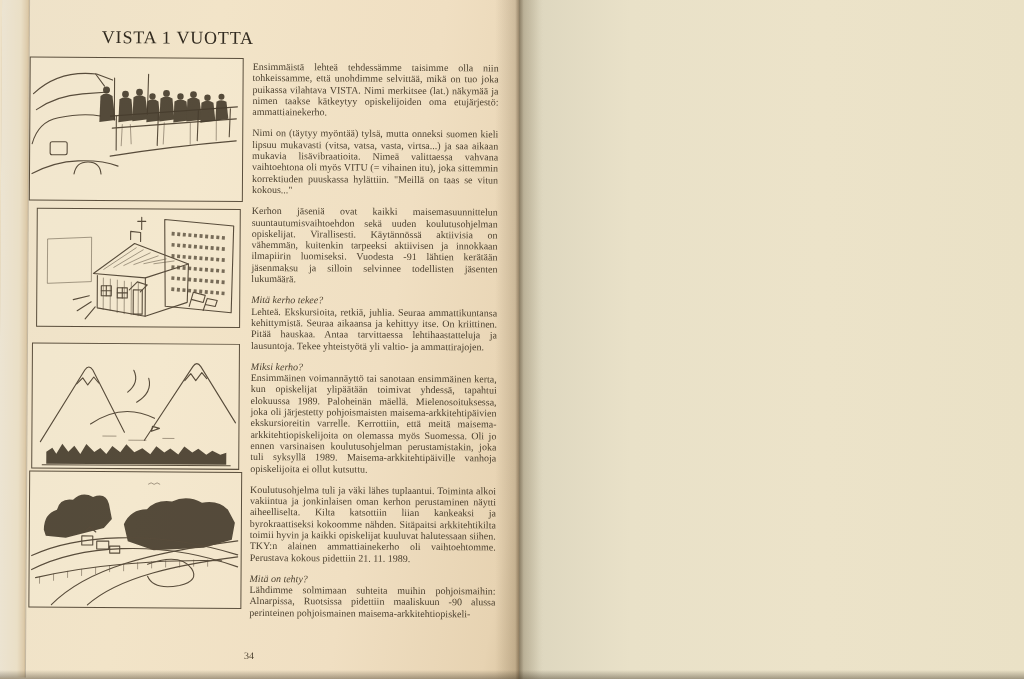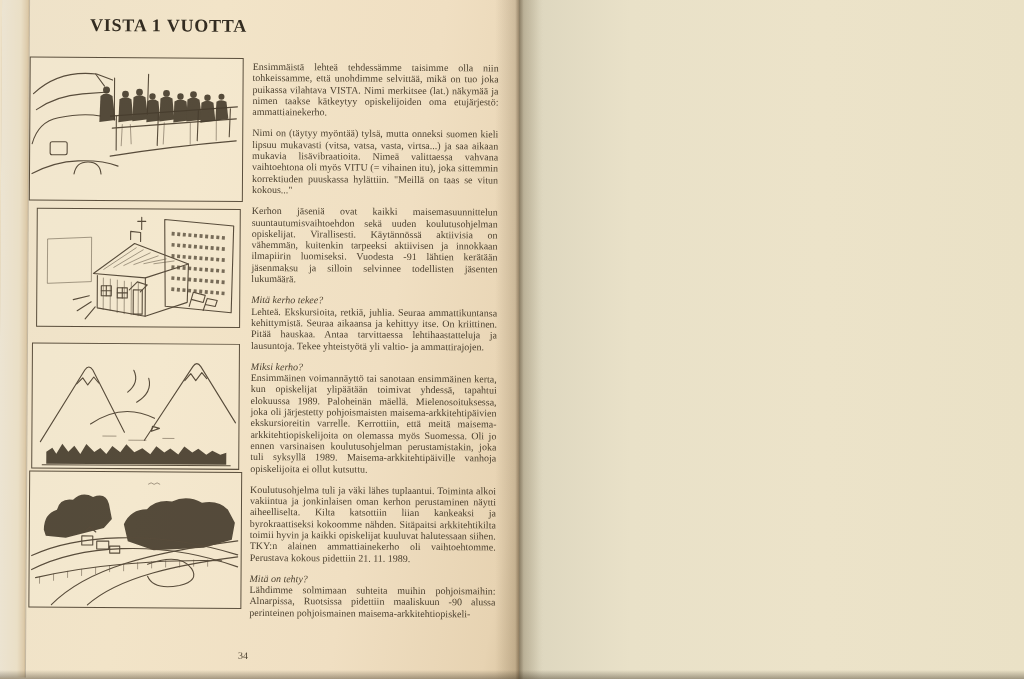--- a/index.html
+++ b/index.html
@@ -27,37 +27,37 @@
     background:linear-gradient(90deg,rgba(90,70,40,0) 0%,rgba(100,80,50,.22) 42%,rgba(70,52,28,.5) 50%,rgba(110,95,65,.2) 60%,rgba(110,95,65,0) 100%);
   }
   .bottom-shadow{
     position:absolute;left:0;bottom:0;width:100%;height:9px;pointer-events:none;z-index:6;
     background:linear-gradient(180deg,rgba(50,40,25,0) 0%,rgba(50,40,25,.4) 100%);
   }
   .tilt-l{position:absolute;inset:0;transform:rotate(.35deg);transform-origin:50% 50%;}
   .tilt-r{position:absolute;inset:0;transform:rotate(-.15deg);transform-origin:50% 50%;}
 
   .page-title{
-    position:absolute;left:84px;top:12px;margin:4px;
-    font-size:18px;font-weight:700;letter-spacing:.8px;color:#332c21;
+    position:absolute;left:84px;top:12px;margin:16px;
+    font-size:18px;font-weight:400;letter-spacing:.8px;color:#332c21;
   }
   .text-col{
     position:absolute;color:#4a3f2e;
     font-size:10px;line-height:11.3px;text-align:justify;
     overflow:hidden;
   }
   .lcol{left:251px;top:61px;width:246px;height:575px;}
   .para{margin:10px 0 0;}
   .para:first-child{margin-top:0;}
   .para.tight{margin-top:0;}
   .subhead{
     margin:10px 0 0;font-size:10px;font-weight:400;font-style:italic;line-height:11.3px;
   }
   .pageno{position:absolute;font-size:10px;color:#4a3f2e;}
-  .pn-left{left:240px;top:650px;}
+  .pn-left{left:246px;top:650px;}
 
   figure.sketch{position:absolute;margin:0;border:1.3px solid #5a4e3c;background:rgba(255,250,235,.18);}
   figure.sketch svg{display:block;width:100%;height:100%;}
   .sk .ln{stroke:#584c3b;fill:none;stroke-width:1.1;stroke-linecap:round;stroke-linejoin:round;}
   .sk .thin{stroke:#584c3b;fill:none;stroke-width:.8;opacity:.65;}
   .sk .dark{fill:#473d2e;stroke:none;opacity:.92;}
   .sk .rows path{stroke:#584c3b;stroke-width:3.6;stroke-dasharray:3 2.6;fill:none;opacity:.8;}
   .s1{left:28px;top:58px;width:212px;height:142px;}
   .s2{left:36px;top:209px;width:202px;height:117px;}
   .s3{left:32px;top:344px;width:206px;height:124px;}

